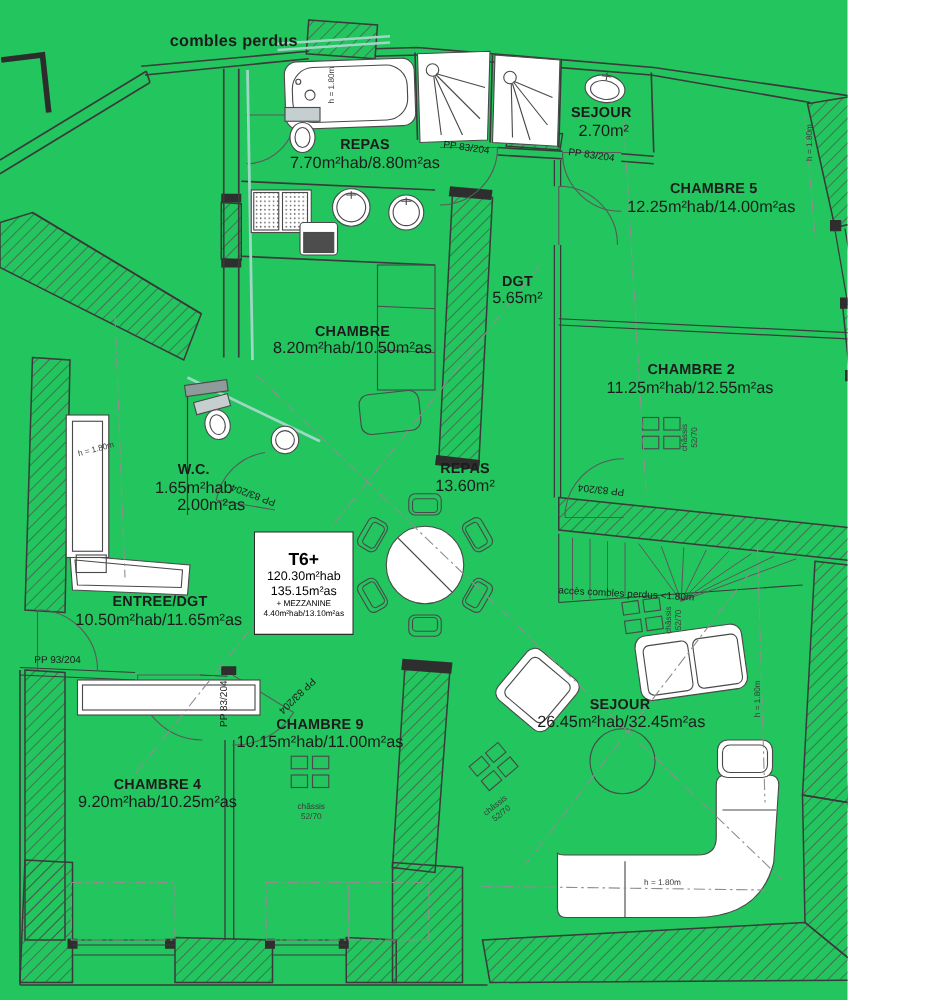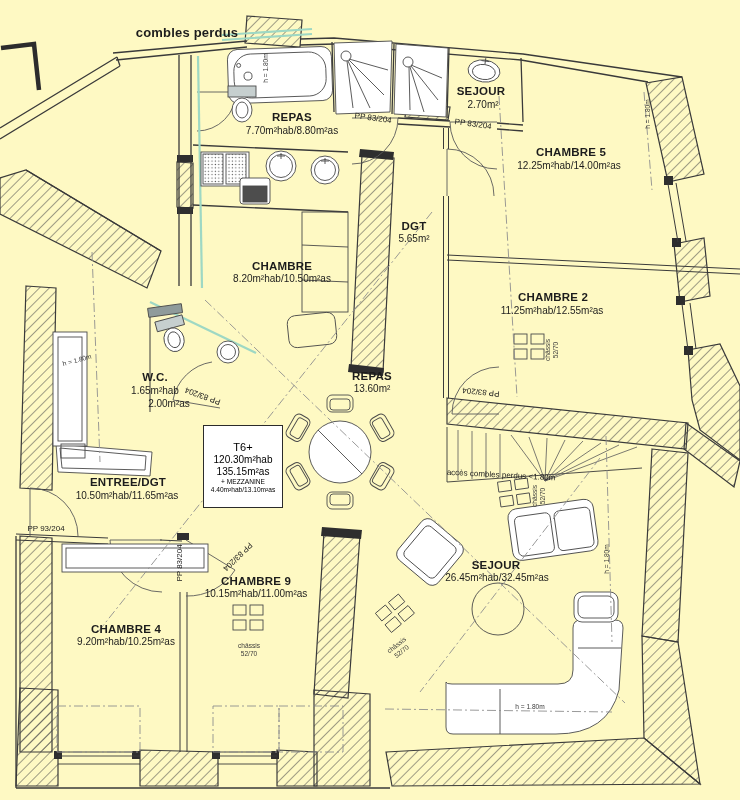--- a/index.html
+++ b/index.html
@@ -1,29 +1,29 @@
 <!DOCTYPE html>
 <html><head>
 <meta charset="utf-8">
 <style>
   html,body{margin:0;padding:0;background:#fff;}
-  #stage{position:relative;width:740px;height:800px;background:#fef9c3;overflow:hidden;
+  #stage{position:relative;width:678px;height:800px;background:#22c55e;overflow:hidden;
          font-family:"Liberation Sans",sans-serif;}
   #stage svg{position:absolute;left:0;top:0;}
   .lbl{position:absolute;transform:translate(-50%,-50%) rotate(var(--r,0deg));
        color:#1c1c1c;white-space:nowrap;text-align:center;line-height:1.12;}
   .name{font-weight:700;font-size:11.5px;letter-spacing:.2px;}
-  .area{font-size:10px;}
+  .area{font-size:13px;}
   .small{font-size:8px;}
   .tiny{font-size:6.6px;color:#3a3a3a;}
   .chassis{font-size:6.6px;color:#3a3a3a;line-height:1.15;}
   #unitbox{position:absolute;left:203px;top:425px;width:78px;height:81px;background:#fff;
            border:1.6px solid #2b2b2b;display:flex;flex-direction:column;align-items:center;
            justify-content:center;gap:1px;z-index:3;}
-  #unitbox .t{font-weight:400;font-size:11px;}
+  #unitbox .t{font-weight:700;font-size:14px;}
   #unitbox .a{font-size:10px;}
   #unitbox .m{font-size:6.6px;}
 </style>
 </head>
 <body>
 
 <div id="stage">
 <svg width="740" height="800" viewBox="0 0 740 800">
   <defs>
     <pattern id="hatch" width="7" height="7" patternUnits="userSpaceOnUse" patternTransform="rotate(45)">

